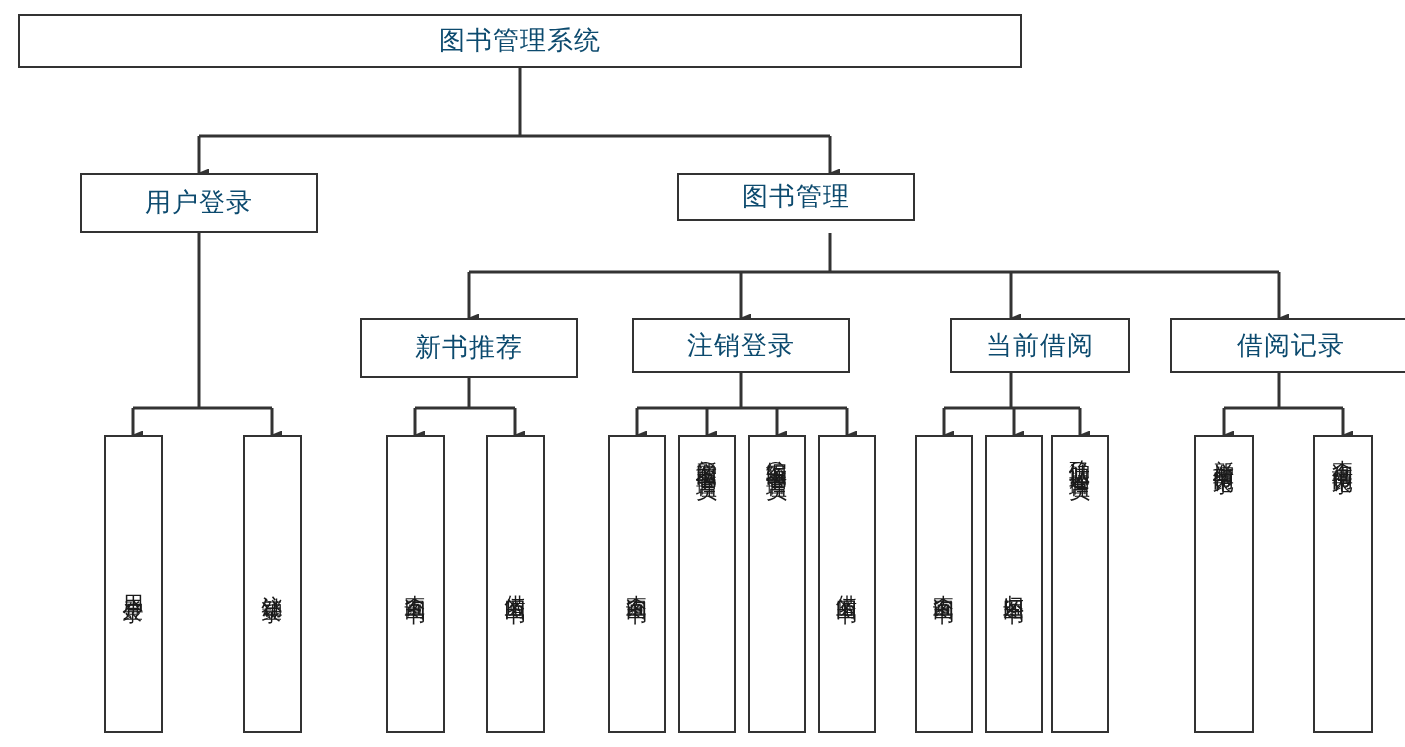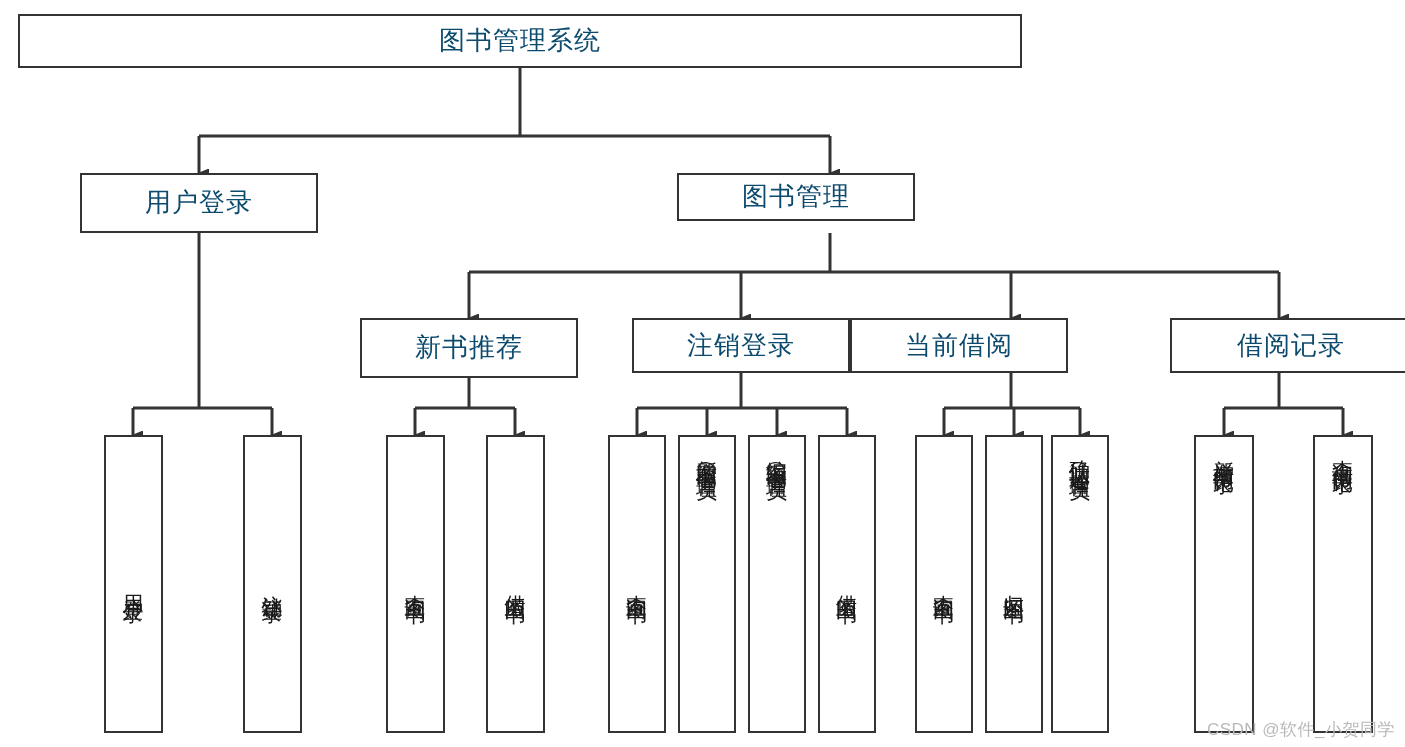--- a/index.html
+++ b/index.html
@@ -127,21 +127,21 @@
       </div>
       <div class="node-box horizontal" style="left: 677px; top: 173px; width: 238px; height: 48px; border-color: rgb(51, 51, 51);">
         <span class="node-label">图书管理</span>
       </div>
       <div class="node-box horizontal" style="left: 360px; top: 318px; width: 218px; height: 60px; border-color: rgb(51, 51, 51);">
         <span class="node-label">新书推荐</span>
       </div>
       <div class="node-box horizontal" style="left: 632px; top: 318px; width: 218px; height: 55px; border-color: rgb(51, 51, 51);">
         <span class="node-label">注销登录</span>
       </div>
-      <div class="node-box horizontal" style="left: 850px; top: 318px; width: 218px; height: 55px; border-color: rgb(51, 51, 51);">
+      <div class="node-box horizontal" style="left: 950px; top: 318px; width: 180px; height: 55px; border-color: rgb(51, 51, 51);">
         <span class="node-label">当前借阅</span>
       </div>
       <div class="node-box horizontal" style="left: 1170px; top: 318px; width: 242px; height: 55px; border-color: rgb(51, 51, 51);">
         <span class="node-label">借阅记录</span>
       </div>
       <div class="node-box vertical center-text" style="left: 104px; top: 435px; width: 59px; height: 298px; border-color: rgb(51, 51, 51);">
         <span class="node-label">用户登录</span>
       </div>
       <div class="node-box vertical center-text" style="left: 243px; top: 435px; width: 59px; height: 298px; border-color: rgb(51, 51, 51);">
         <span class="node-label">注销登录</span>
@@ -174,14 +174,13 @@
         <span class="node-label">确认归还（管理员）</span>
       </div>
       <div class="node-box vertical" style="left: 1194px; top: 435px; width: 60px; height: 298px; border-color: rgb(51, 51, 51);">
         <span class="node-label">新增借阅记录</span>
       </div>
       <div class="node-box vertical" style="left: 1313px; top: 435px; width: 60px; height: 298px; border-color: rgb(51, 51, 51);">
         <span class="node-label">查询借阅记录</span>
       </div>
     </div>
 
-  <div class="watermark">CSDN @软件_小贺同学</div>
 </div>
 
 </body></html>

